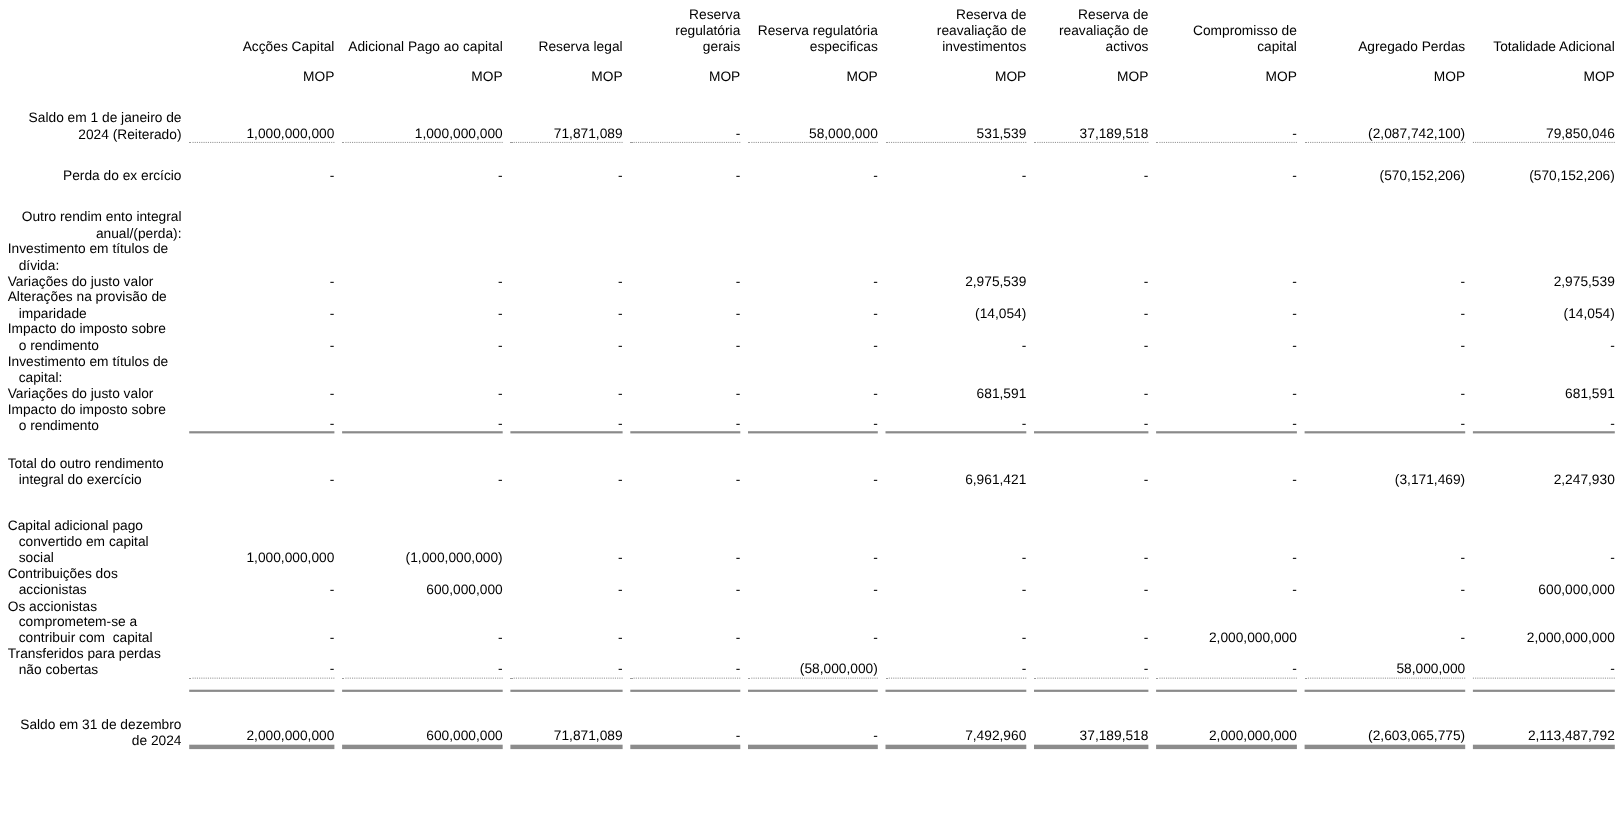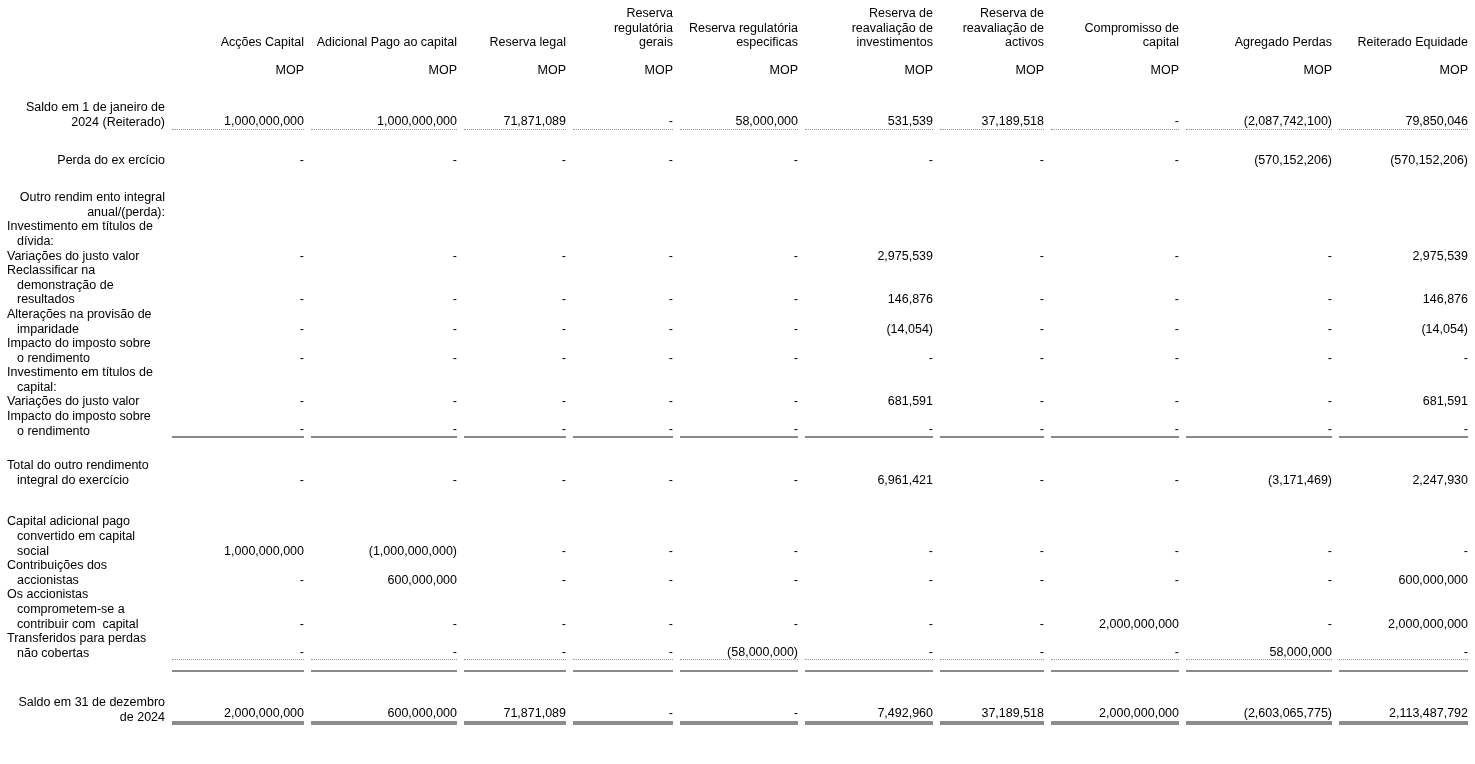--- a/index.html
+++ b/index.html
@@ -90,21 +90,21 @@
             <div>activos</div>
           </td>
           <td class="num colhead">
             <div>Compromisso de</div>
             <div>capital</div>
           </td>
           <td class="num colhead">
             <div>Agregado Perdas</div>
           </td>
           <td class="num colhead">
-            <div>Reiterado Equidade</div>
+            <div>Totalidade Adicional</div>
           </td>
         </tr>
         <tr class="mop-row">
           <td class="label"></td>
           <td class="num">MOP</td>
           <td class="num">MOP</td>
           <td class="num">MOP</td>
           <td class="num">MOP</td>
           <td class="num">MOP</td>
           <td class="num">MOP</td>
@@ -185,37 +185,20 @@
           <td class="num">-</td>
           <td class="num">-</td>
           <td class="num">-</td>
           <td class="num">-</td>
           <td class="num">-</td>
           <td class="num">2,975,539</td>
           <td class="num">-</td>
           <td class="num">-</td>
           <td class="num">-</td>
           <td class="num">2,975,539</td>
-        </tr>
-        <tr>
-          <td class="label">
-            <div class="">Reclassificar na</div>
-            <div class="indent">demonstração de</div>
-            <div class="indent">resultados</div>
-          </td>
-          <td class="num">-</td>
-          <td class="num">-</td>
-          <td class="num">-</td>
-          <td class="num">-</td>
-          <td class="num">-</td>
-          <td class="num">146,876</td>
-          <td class="num">-</td>
-          <td class="num">-</td>
-          <td class="num">-</td>
-          <td class="num">146,876</td>
         </tr>
         <tr>
           <td class="label">
             <div class="">Alterações na provisão de</div>
             <div class="indent">imparidade</div>
           </td>
           <td class="num">-</td>
           <td class="num">-</td>
           <td class="num">-</td>
           <td class="num">-</td>

